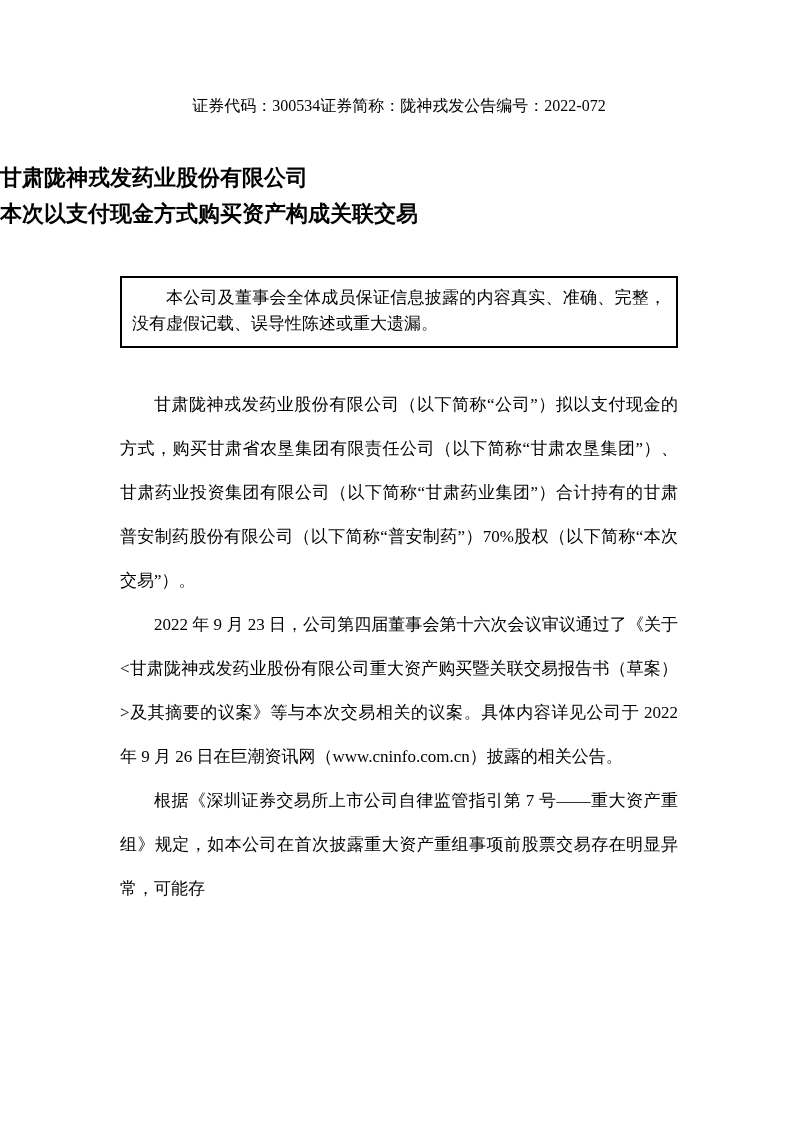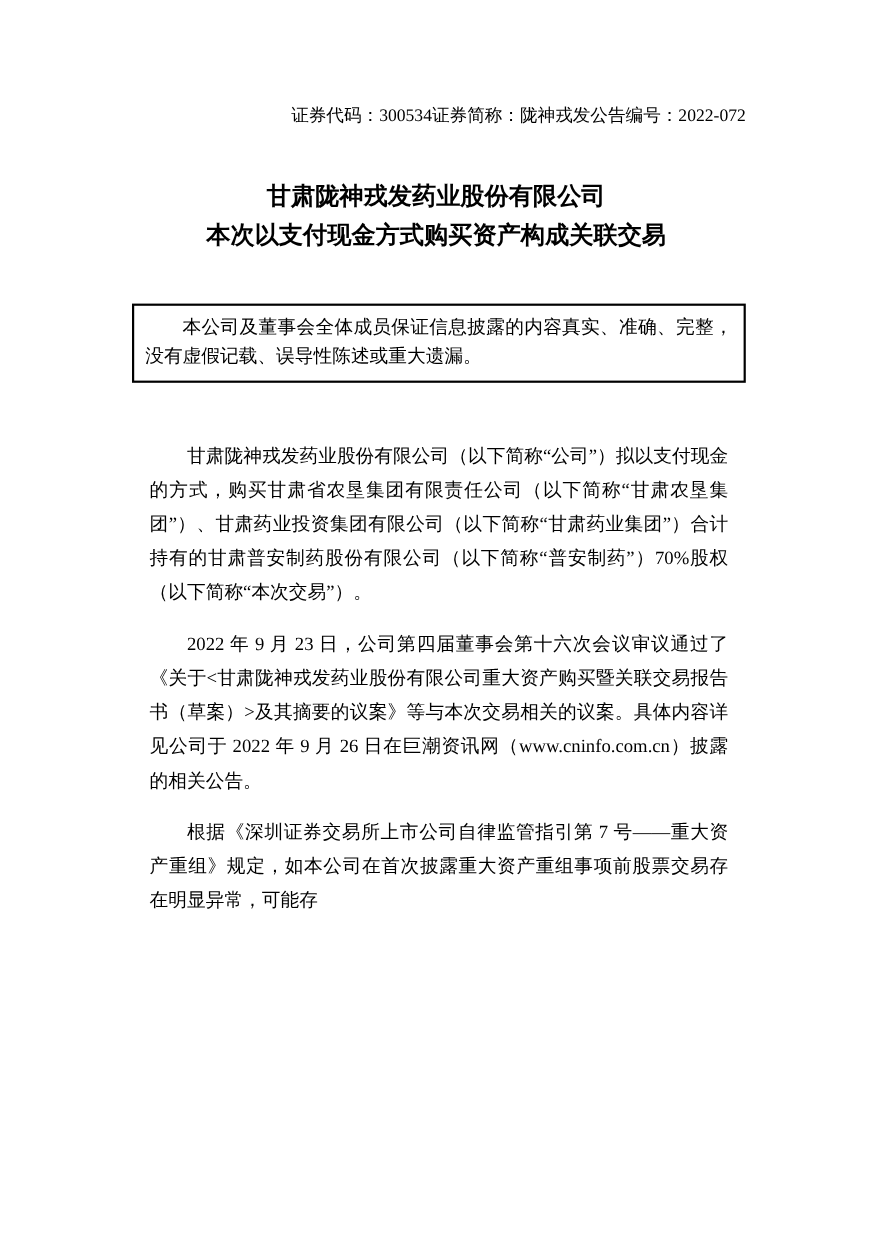--- a/index.html
+++ b/index.html
@@ -15,32 +15,32 @@
     color: #000000;
     font-family: "Liberation Serif", "DejaVu Serif", serif;
     overflow: hidden;
   }
   .doc-header {
     position: absolute;
     top: 96px;
     left: 120px;
     width: 558px;
     display: flex;
-    justify-content: flex-end;
+    justify-content: center;
     font-size: 16px;
     line-height: 20px;
     white-space: nowrap;
   }
   .doc-title {
     position: absolute;
     top: 160px;
     left: 0;
     width: 793px;
     margin: 0;
-    text-align: center;
+    text-align: left;
     font-size: 22px;
     font-weight: bold;
     line-height: 36px;
   }
   .doc-title .title-line {
     display: block;
   }
   .statement-box {
     position: absolute;
     top: 276px;
@@ -58,23 +58,23 @@
     text-indent: 2em;
     text-align: justify;
   }
   .doc-body {
     position: absolute;
     top: 383px;
     left: 120px;
     width: 558px;
   }
   .para {
-    margin: 16px;
+    margin: 0;
     font-size: 17px;
-    line-height: 31px;
+    line-height: 44px;
     text-indent: 2em;
     text-align: justify;
   }
 </style>
 </head>
 <body>
 
 <div class="page">
 
   <div class="doc-header">

